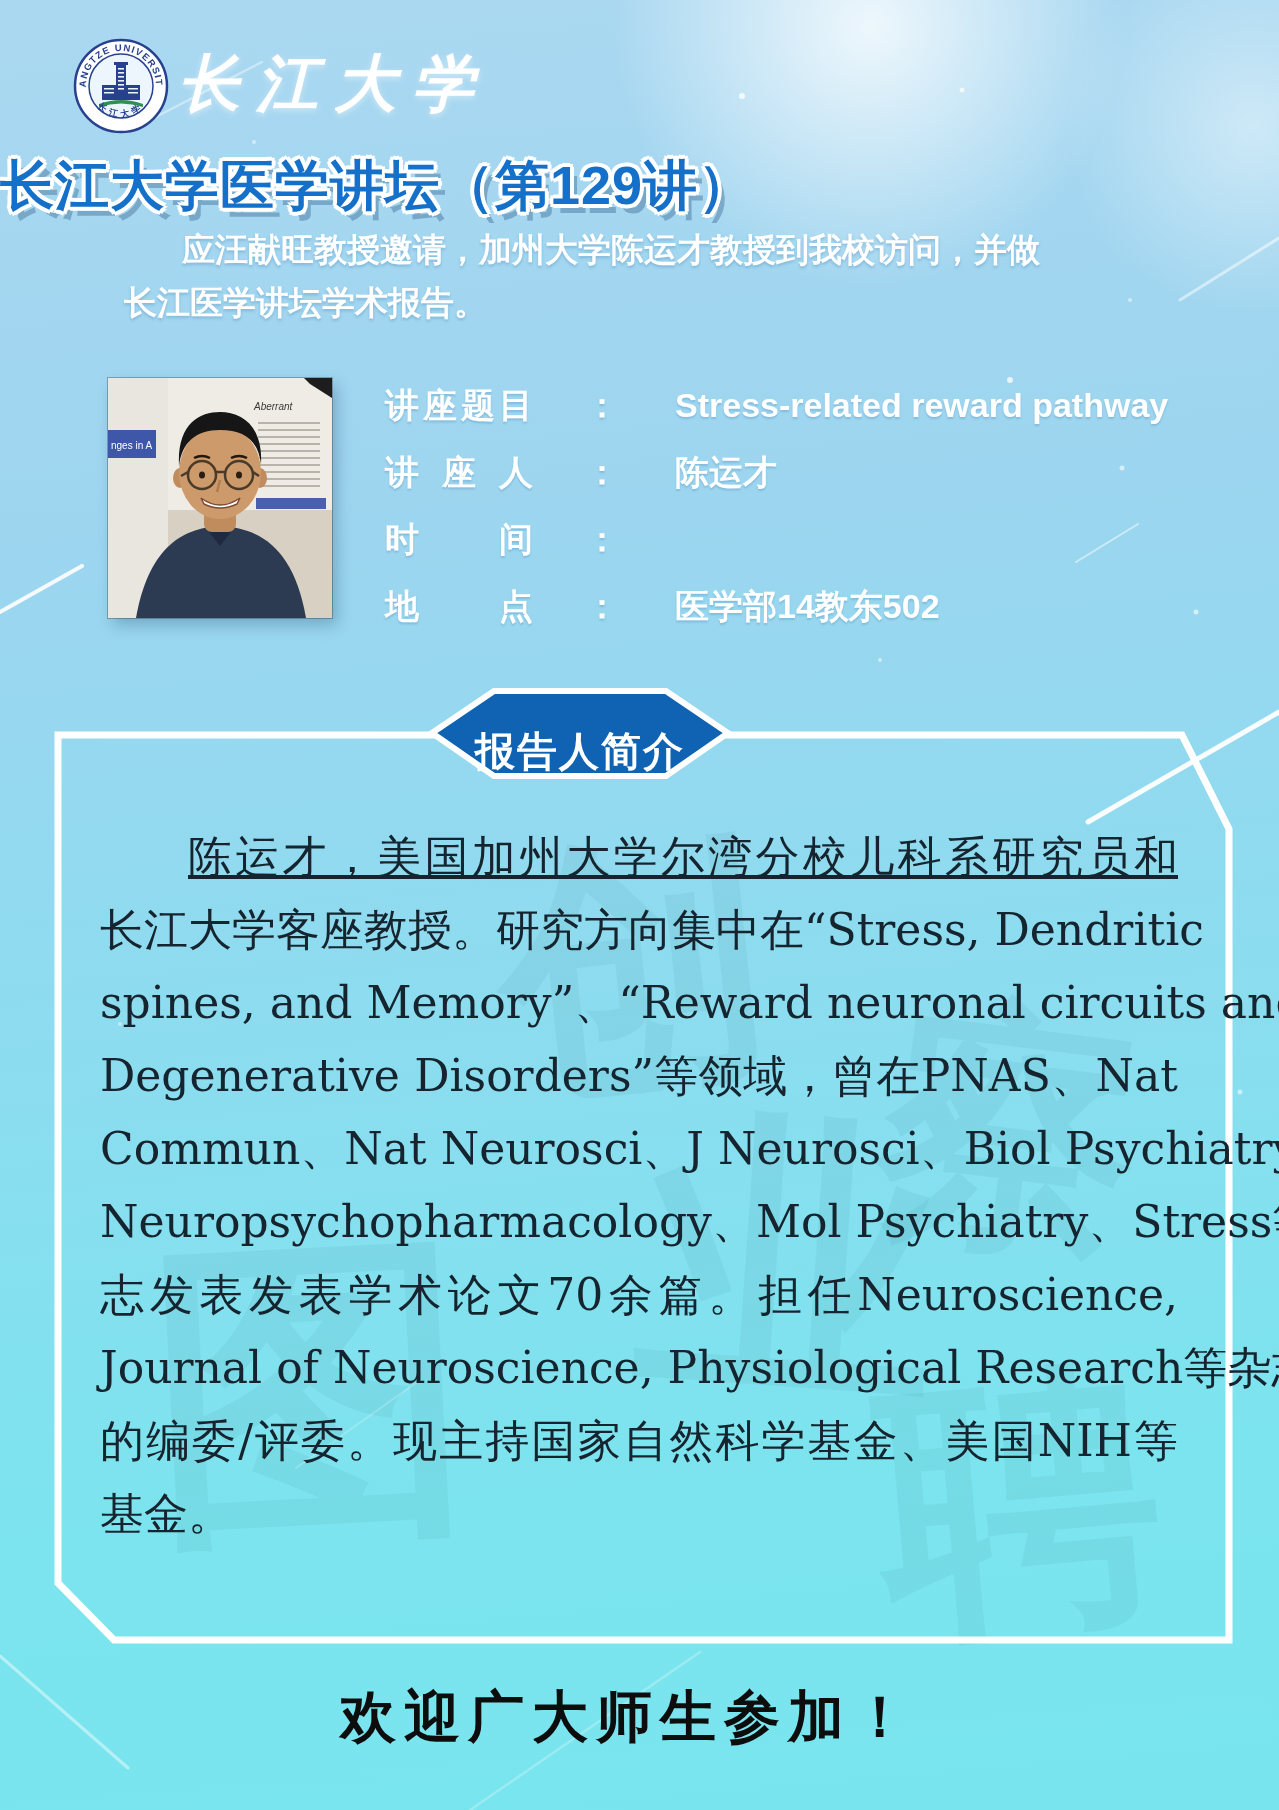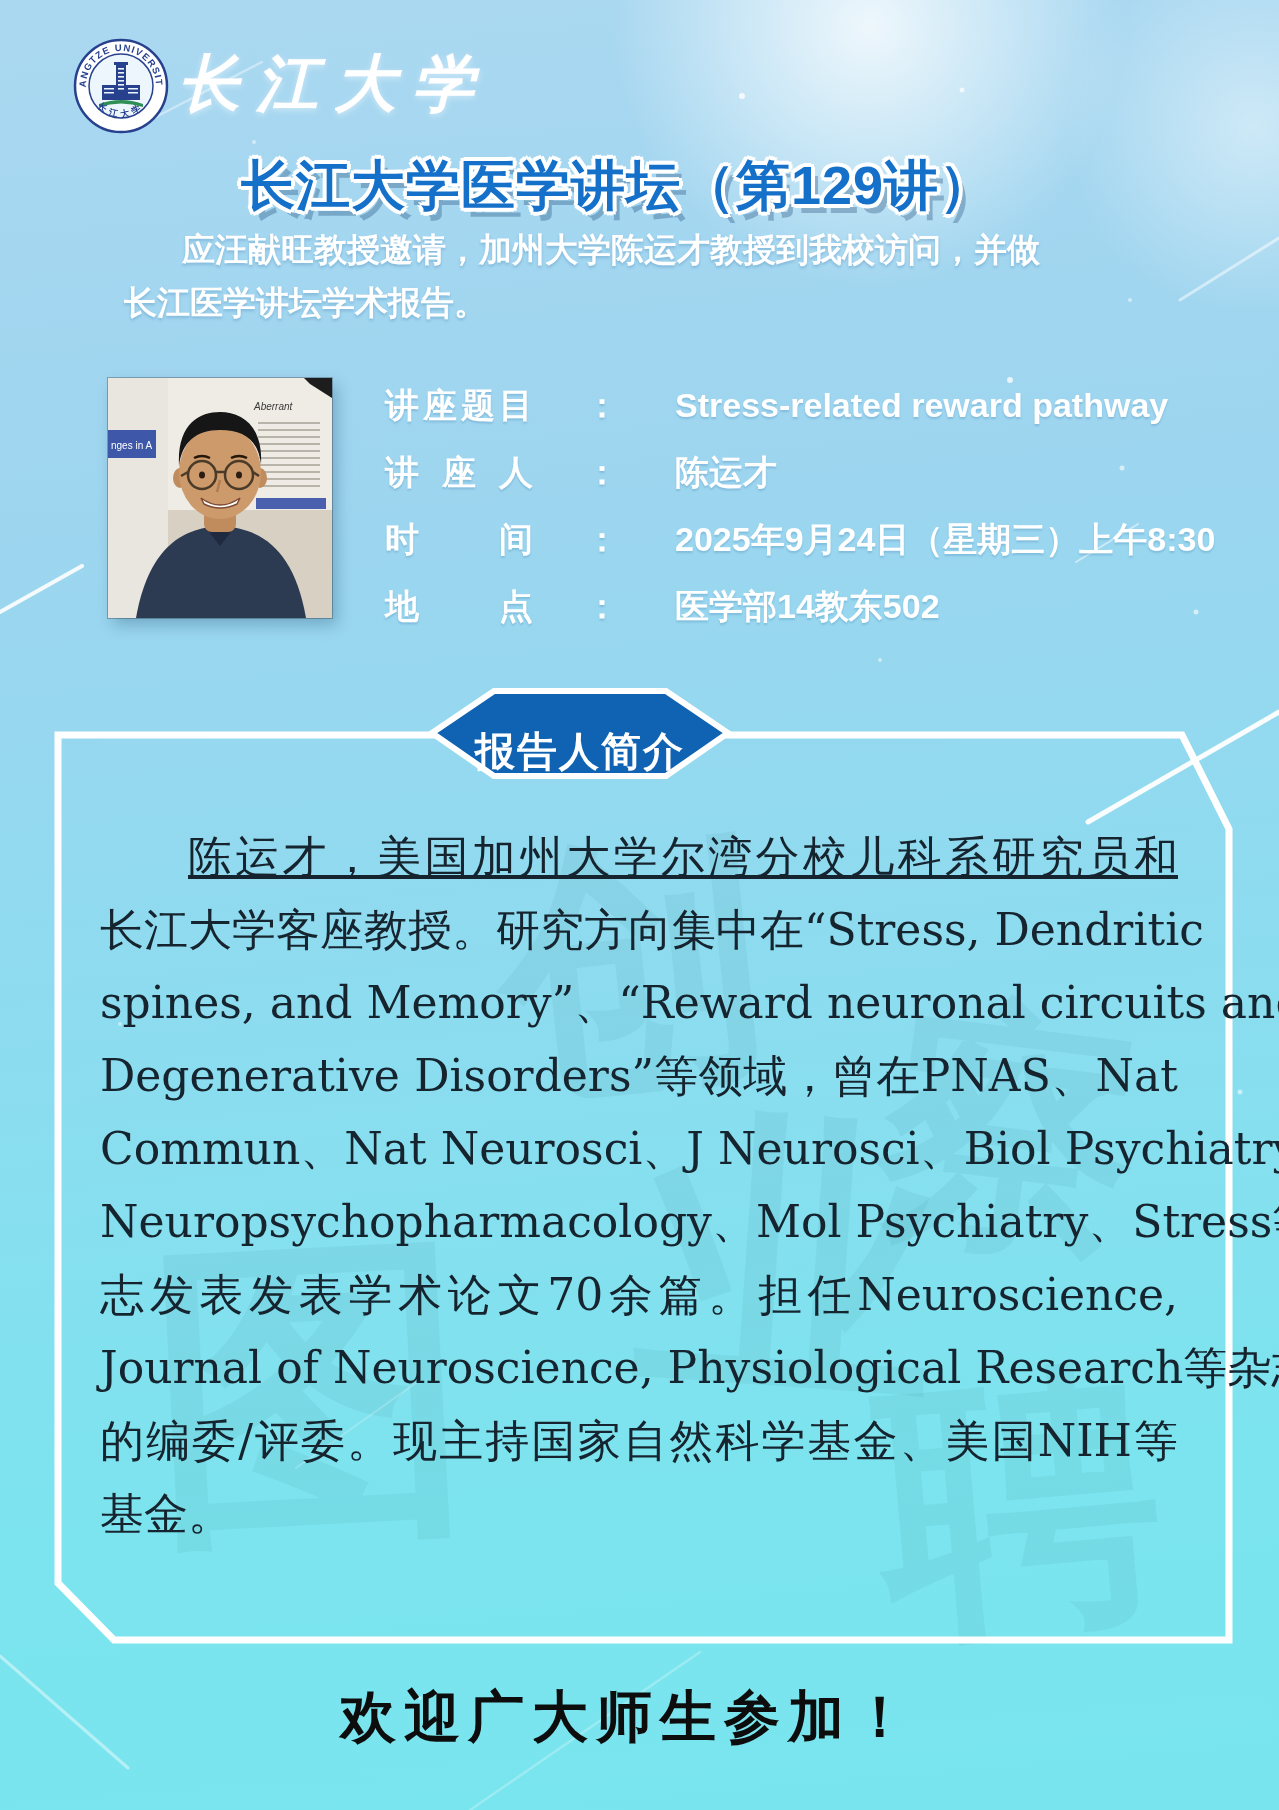--- a/index.html
+++ b/index.html
@@ -16,21 +16,21 @@
       radial-gradient(circle at 98% 7%, rgba(255,255,255,.45), rgba(255,255,255,0) 9%);
   }
   
   .wm{font-family:"DejaVu Serif","Liberation Serif",serif;color:#0b5560;opacity:.055;
       font-weight:700;pointer-events:none;line-height:1;}
   
   .brand-cal{left:178px;top:42px;color:#fff;font-family:"DejaVu Serif","Liberation Serif",serif;
       font-style:italic;font-weight:700;font-size:62px;letter-spacing:16px;
       text-shadow:0 2px 6px rgba(255,255,255,.45);}
   
-  .title{left:0;top:150px;width:1235px;text-align:center;font-size:54px;font-weight:900;
+  .title{left:0;top:150px;width:1235px;text-align:left;font-size:54px;font-weight:900;
       letter-spacing:1px;color:#1470c8;
       text-shadow:-3px -3px 0 #fff,3px -3px 0 #fff,-3px 3px 0 #fff,3px 3px 0 #fff,
                   0 -4px 0 #fff,0 4px 0 #fff,-4px 0 0 #fff,4px 0 0 #fff,
                   7px 9px 0 rgba(17,60,110,.3);}
   
   .intro{left:112px;top:223px;width:930px;color:#fff;font-size:33px;font-weight:700;
       line-height:53px;text-shadow:0 2px 3px rgba(25,90,150,.25);margin-left:12px;}
   .intro .indent{padding-left:58px;}
   
   .photo{left:108px;top:378px;width:224px;height:240px;
@@ -197,21 +197,20 @@
         <span>Stress-related reward pathway</span>
     </div>
     <div class="drow">
       <span class="dlabel">讲座人</span>
         <span class="dcolon">：</span>
         <span>陈运才</span>
     </div>
     <div class="drow">
       <span class="dlabel">时间</span>
         <span class="dcolon">：</span>
-        <span>2025年9月24日（星期三）上午8:30</span>
     </div>
     <div class="drow">
       <span class="dlabel">地点</span>
         <span class="dcolon">：</span>
         <span>医学部14教东502</span>
     </div>
   </div>
 
   <div class="abs banner-label">报告人简介</div>
 

